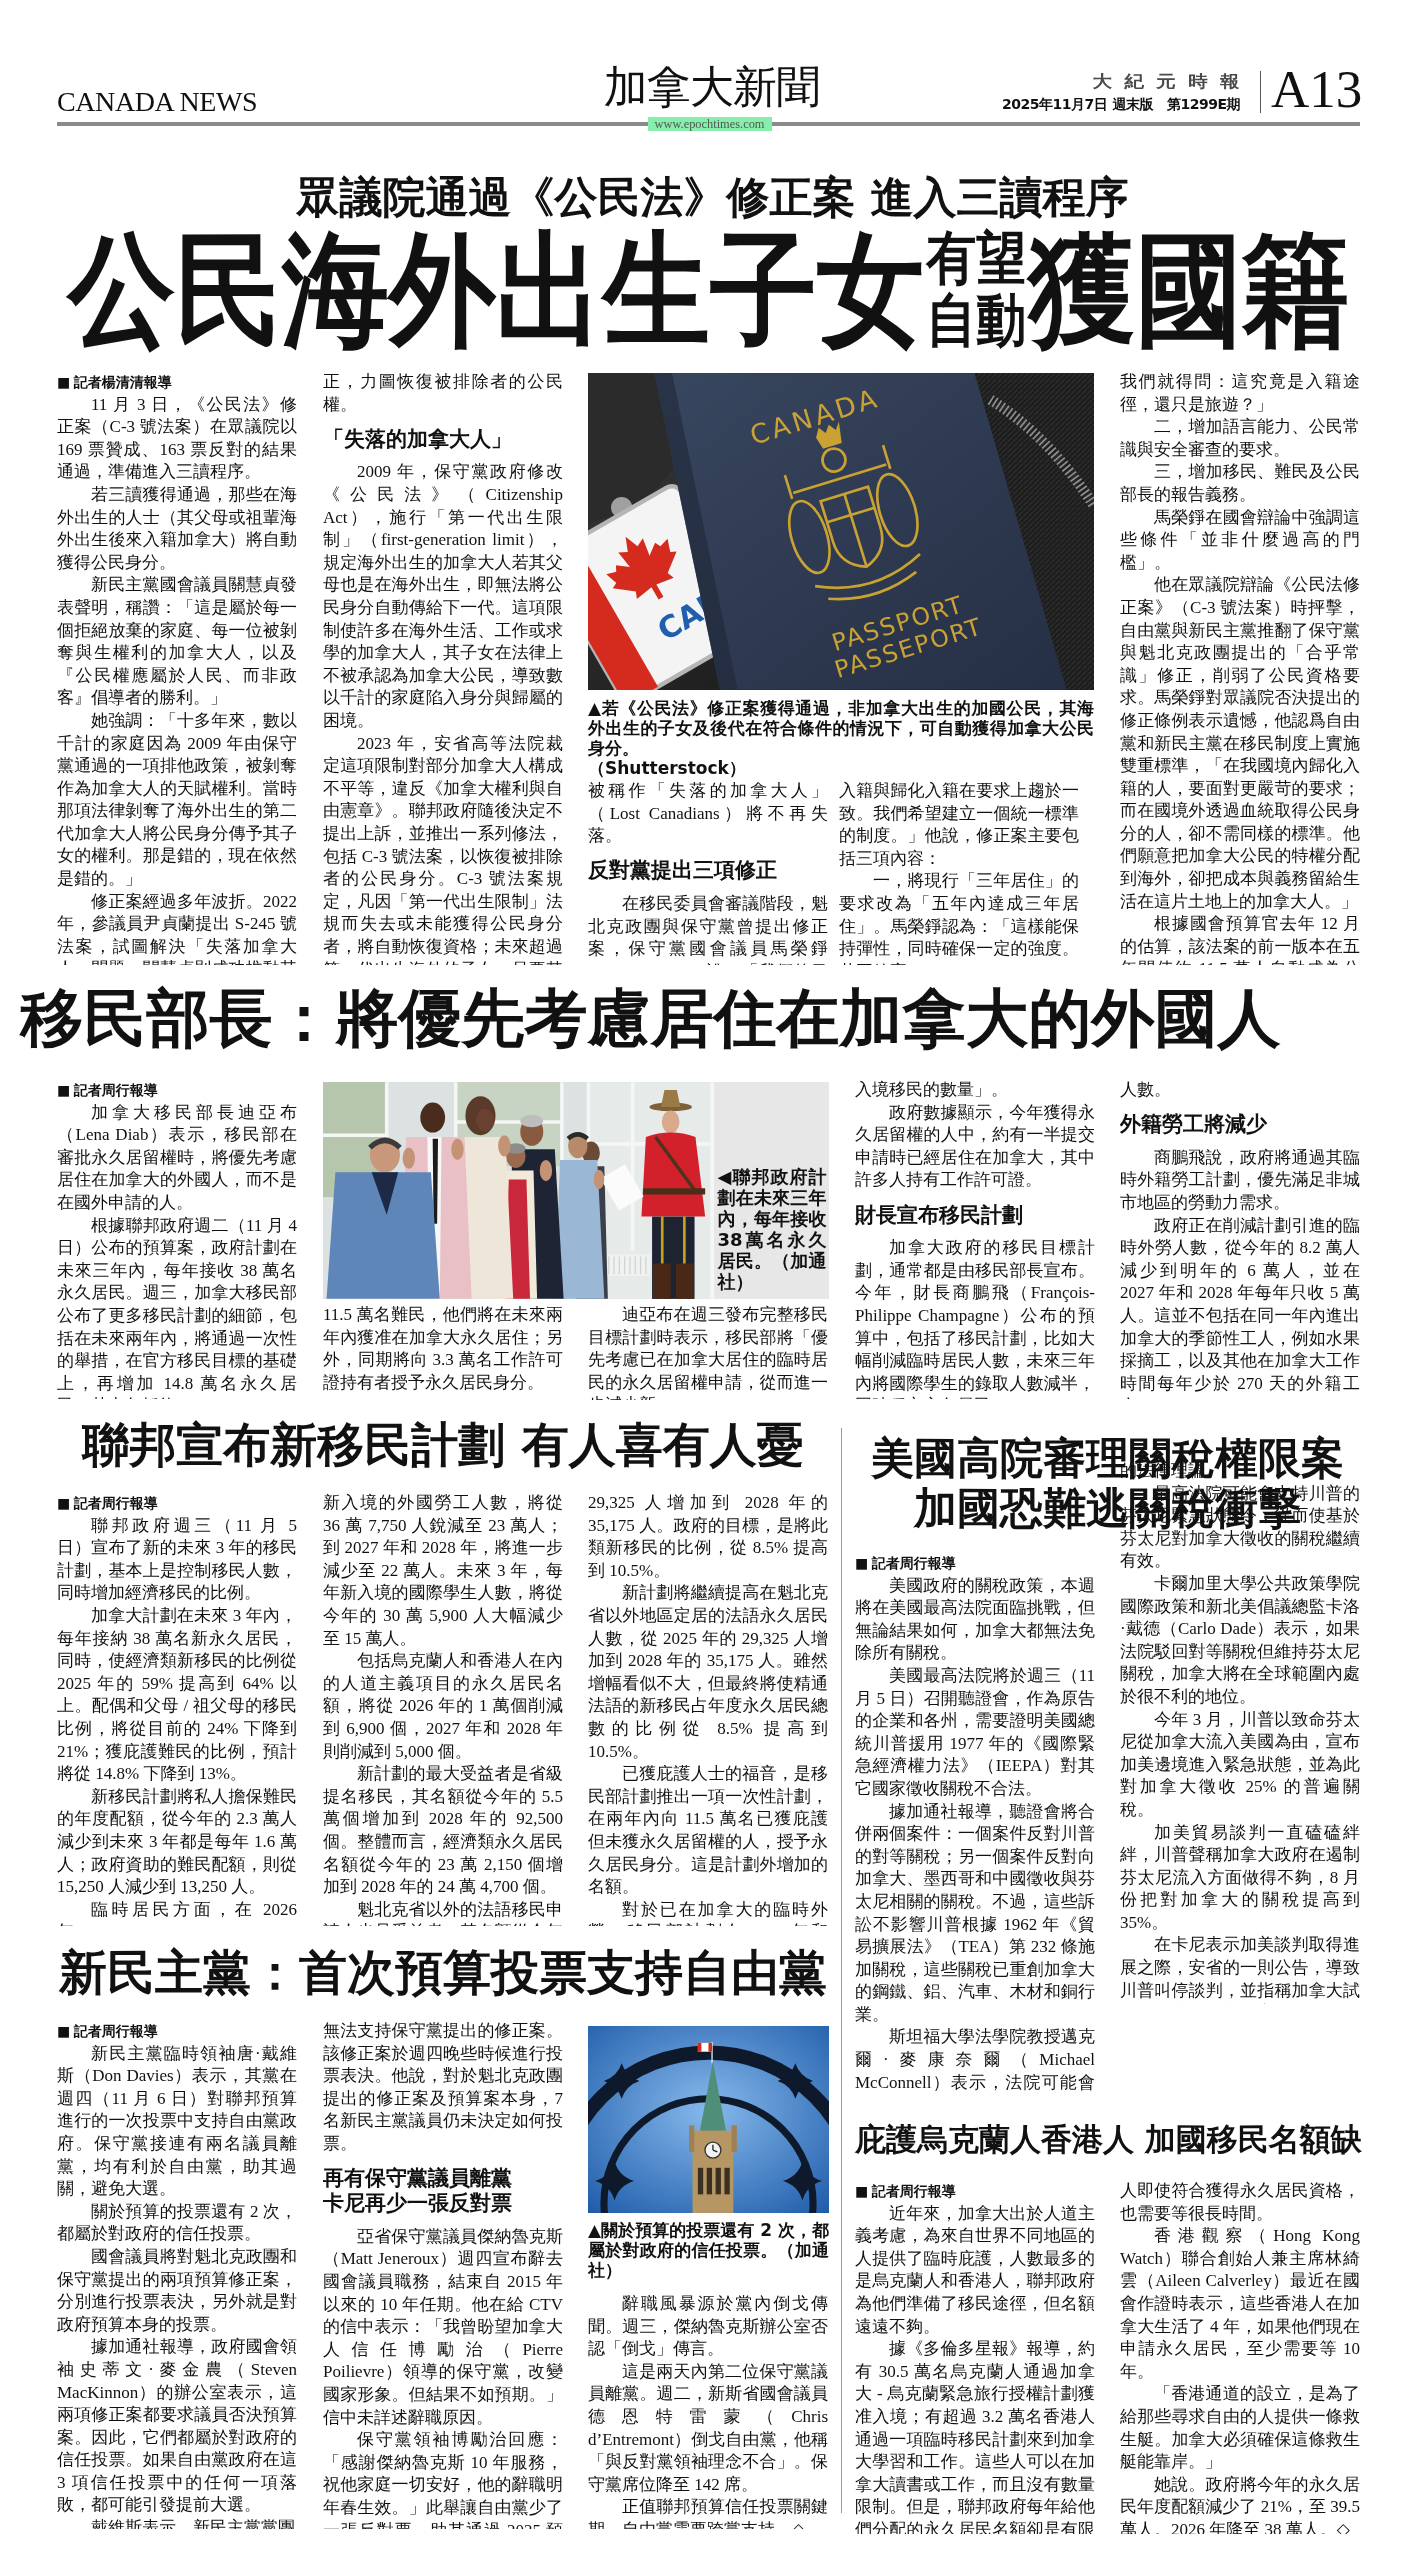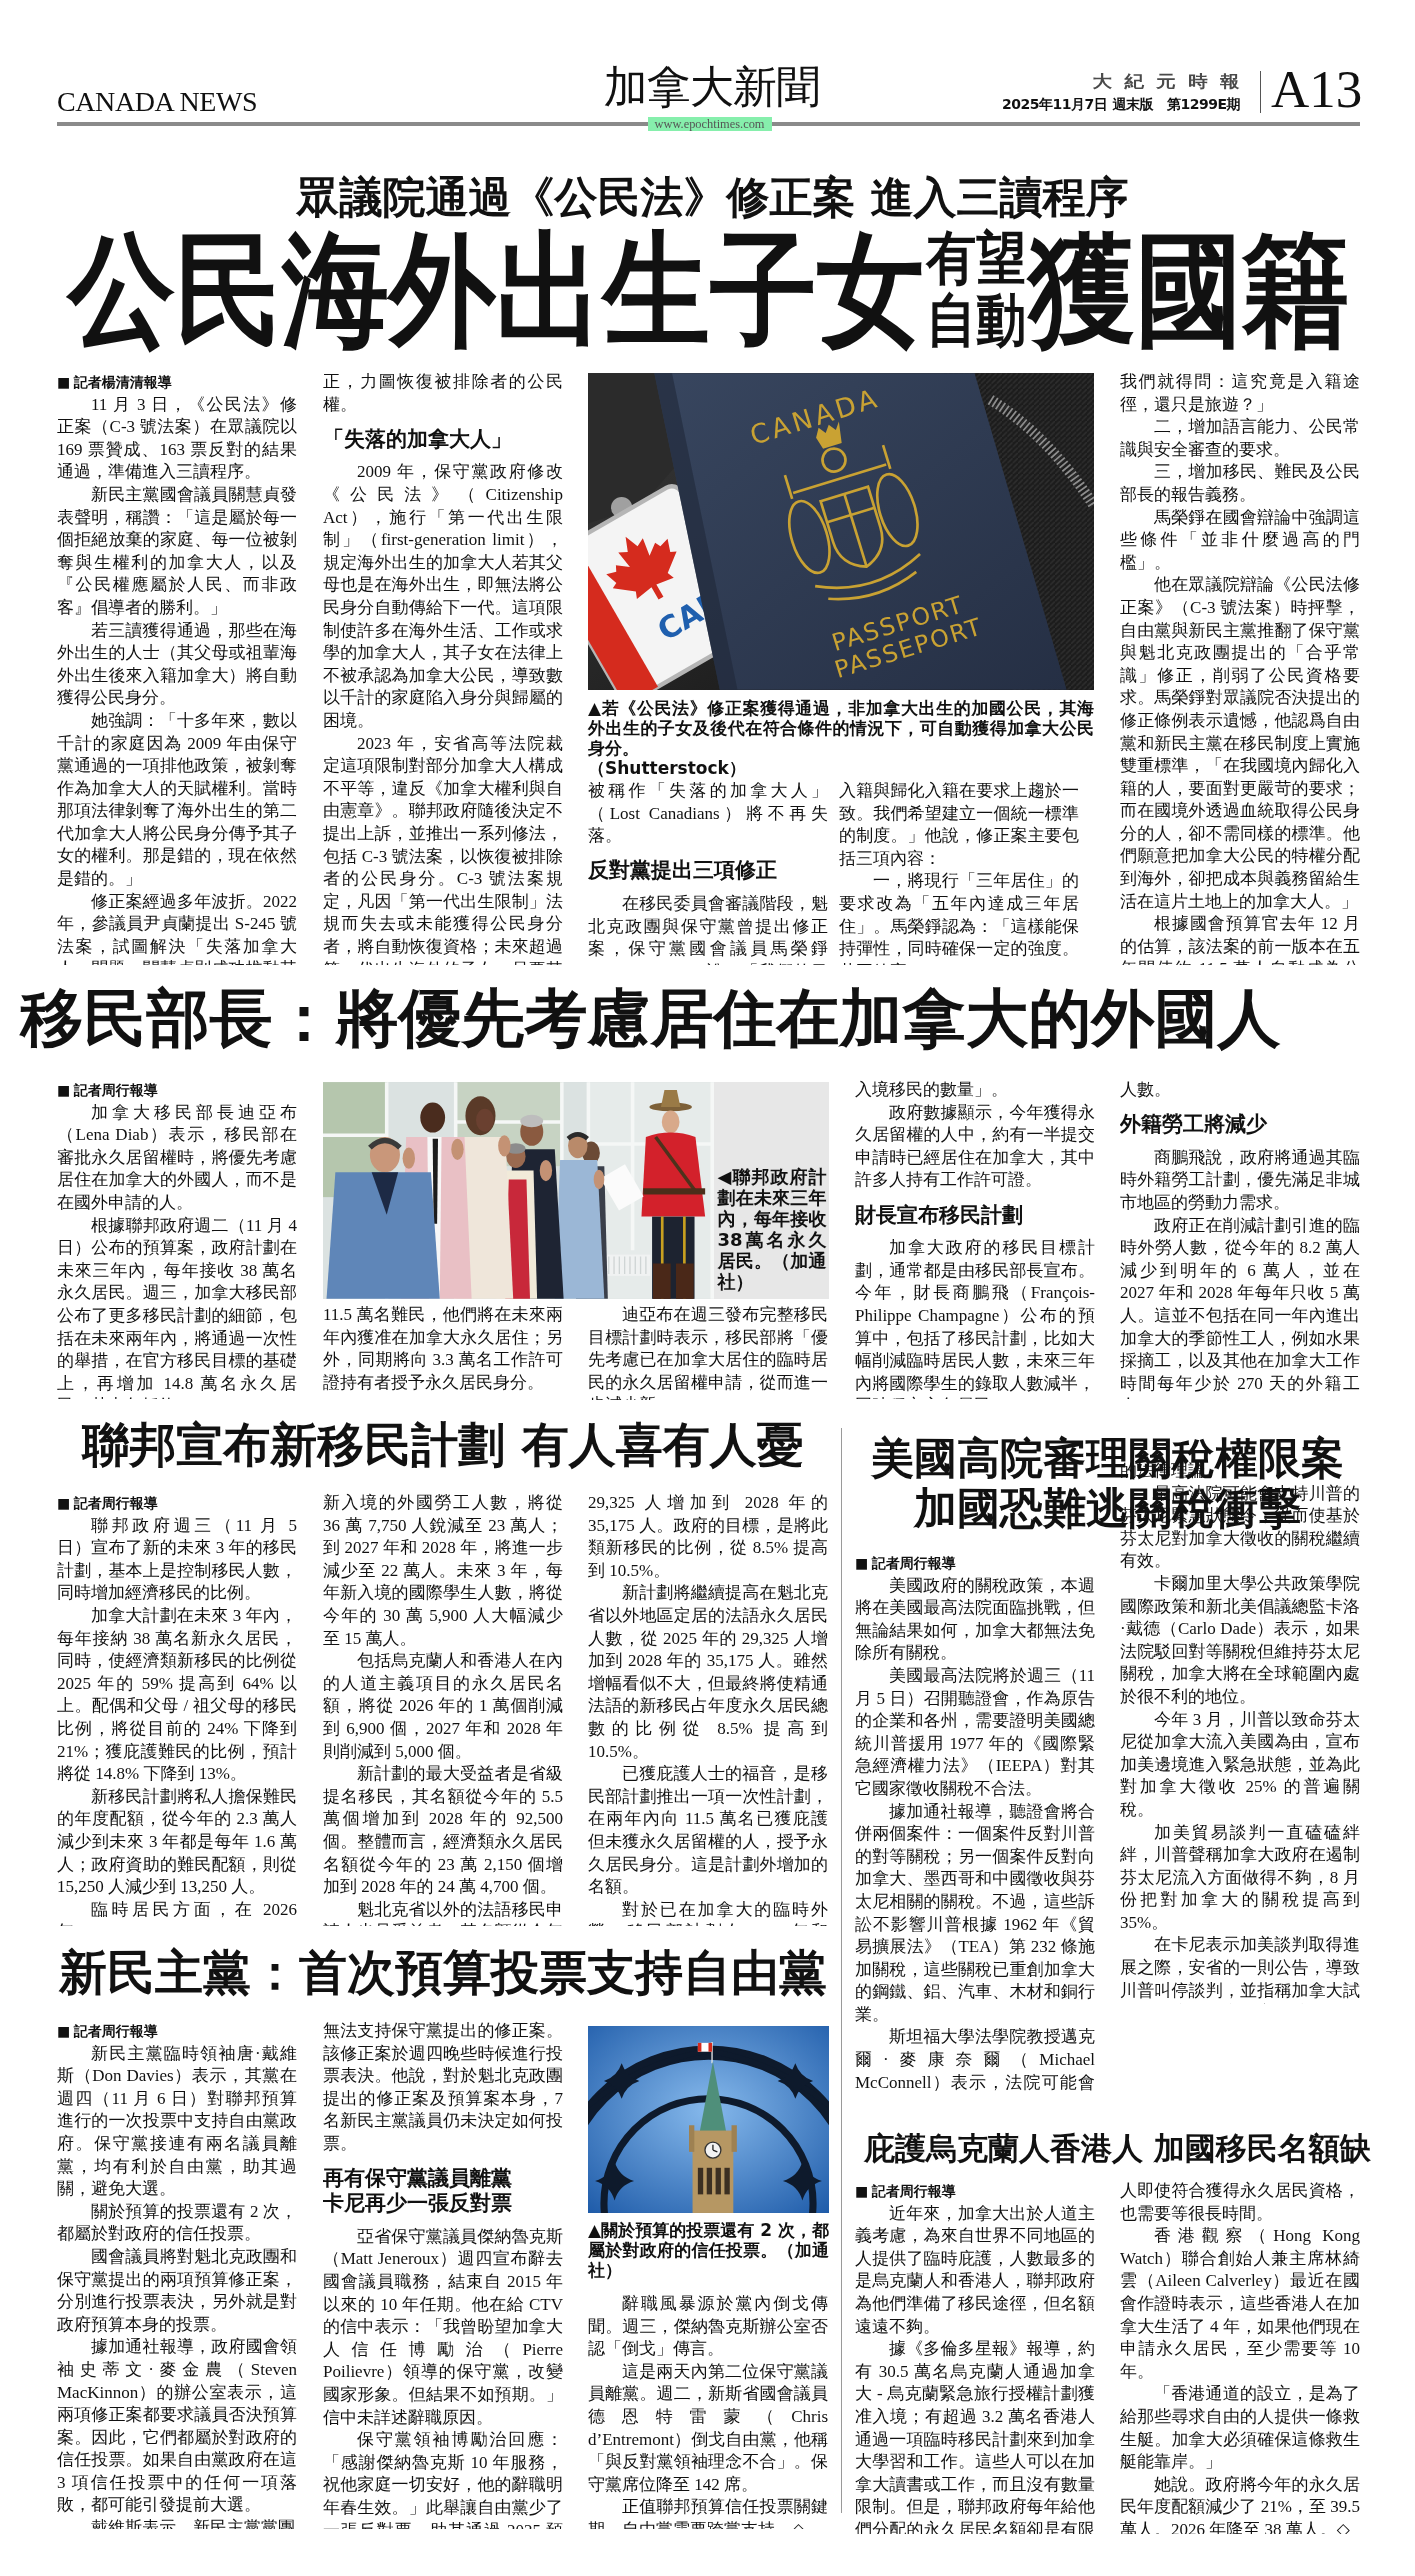--- a/index.html
+++ b/index.html
@@ -73,22 +73,22 @@
     <span class="hl1-stack">
       <span>有望</span>
       <span>自動</span>
     </span>
     <span class="hl1-big">獲國籍</span>
   </h1>
 
   <div class="col" style="left:57px;top:371px;height:594px">
     <div class="byline"><span class="mark">■</span><span>記者楊清清報導</span></div>
     <p>11 月 3 日，《公民法》修正案（C-3 號法案）在眾議院以 169 票贊成、163 票反對的結果通過，準備進入三讀程序。</p>
+    <p>若三讀獲得通過，那些在海外出生的人士（其父母或祖輩海外出生後來入籍加拿大）將自動獲得公民身分。</p>
     <p>新民主黨國會議員關慧貞發表聲明，稱讚：「這是屬於每一個拒絕放棄的家庭、每一位被剝奪與生權利的加拿大人，以及『公民權應屬於人民、而非政客』倡導者的勝利。」</p>
-    <p>若三讀獲得通過，那些在海外出生的人士（其父母或祖輩海外出生後來入籍加拿大）將自動獲得公民身分。</p>
     <p>她強調：「十多年來，數以千計的家庭因為 2009 年由保守黨通過的一項排他政策，被剝奪作為加拿大人的天賦權利。當時那項法律剝奪了海外出生的第二代加拿大人將公民身分傳予其子女的權利。那是錯的，現在依然是錯的。」</p>
     <p>修正案經過多年波折。2022 年，參議員尹貞蘭提出 S-245 號法案，試圖解決「失落加拿大人」問題。關慧貞則成功推動其中關鍵修</p>
   </div>
   <div class="col" style="left:323px;top:371px;height:594px">
     <p class="cont">正，力圖恢復被排除者的公民權。</p>
     <h3 class="sub">「失落的加拿大人」</h3>
     <p>2009 年，保守黨政府修改《公民法》（Citizenship Act），施行「第一代出生限制」（first-generation limit），規定海外出生的加拿大人若其父母也是在海外出生，即無法將公民身分自動傳給下一代。這項限制使許多在海外生活、工作或求學的加拿大人，其子女在法律上不被承認為加拿大公民，導致數以千計的家庭陷入身分與歸屬的困境。</p>
     <p>2023 年，安省高等法院裁定這項限制對部分加拿大人構成不平等，違反《加拿大權利與自由憲章》。聯邦政府隨後決定不提出上訴，並推出一系列修法，包括 C-3 號法案，以恢復被排除者的公民身分。C-3 號法案規定，凡因「第一代出生限制」法規而失去或未能獲得公民身分者，將自動恢復資格；未來超過第一代出生海外的子女，只要其加拿大籍父母曾在國內居住至少三年，亦可繼承公民權。那些</p>
   </div>
 
@@ -372,21 +372,21 @@
     <span>▲</span><span>關於預算的投票還有 2 次，都屬於對政府的信任投票。</span><span class="credit">（加通社）</span>
   </p>
   <div class="col" style="left:588px;top:2293px;height:236px">
     <p>辭職風暴源於黨內倒戈傳聞。週三，傑納魯克斯辦公室否認「倒戈」傳言。</p>
     <p>這是兩天內第二位保守黨議員離黨。週二，新斯省國會議員德恩特雷蒙（Chris d’Entremont）倒戈自由黨，他稱「與反對黨領袖理念不合」。保守黨席位降至 142 席。</p>
     <p>正值聯邦預算信任投票關鍵期，自由黨需要跨黨支持。◇</p>
   </div>
 </section>
 
 <section>
-  <h2 class="hl" style="left:855px;top:2122px;width:505px;font-size:31px;margin:9px">庇護烏克蘭人香港人 加國移民名額缺</h2>
+  <h2 class="hl" style="left:855px;top:2122px;width:505px;font-size:31px;margin:0">庇護烏克蘭人香港人 加國移民名額缺</h2>
   <div class="col" style="left:855px;top:2180px;height:354px">
     <div class="byline"><span class="mark">■</span><span>記者周行報導</span></div>
     <p>近年來，加拿大出於人道主義考慮，為來自世界不同地區的人提供了臨時庇護，人數最多的是烏克蘭人和香港人，聯邦政府為他們準備了移民途徑，但名額遠遠不夠。</p>
     <p>據《多倫多星報》報導，約有 30.5 萬名烏克蘭人通過加拿大 - 烏克蘭緊急旅行授權計劃獲准入境；有超過 3.2 萬名香港人通過一項臨時移民計劃來到加拿大學習和工作。這些人可以在加拿大讀書或工作，而且沒有數量限制。但是，聯邦政府每年給他們分配的永久居民名額卻是有限的，這意味著，許多</p>
   </div>
   <div class="col" style="left:1120px;top:2180px;height:354px">
     <p class="cont">人即使符合獲得永久居民資格，也需要等很長時間。</p>
     <p>香港觀察（Hong Kong Watch）聯合創始人兼主席林綺雲（Aileen Calverley）最近在國會作證時表示，這些香港人在加拿大生活了 4 年，如果他們現在申請永久居民，至少需要等 10 年。</p>
     <p>「香港通道的設立，是為了給那些尋求自由的人提供一條救生艇。加拿大必須確保這條救生艇能靠岸。」</p>
     <p>她說。政府將今年的永久居民年度配額減少了 21%，至 39.5 萬人。2026 年降至 38 萬人。◇</p>

